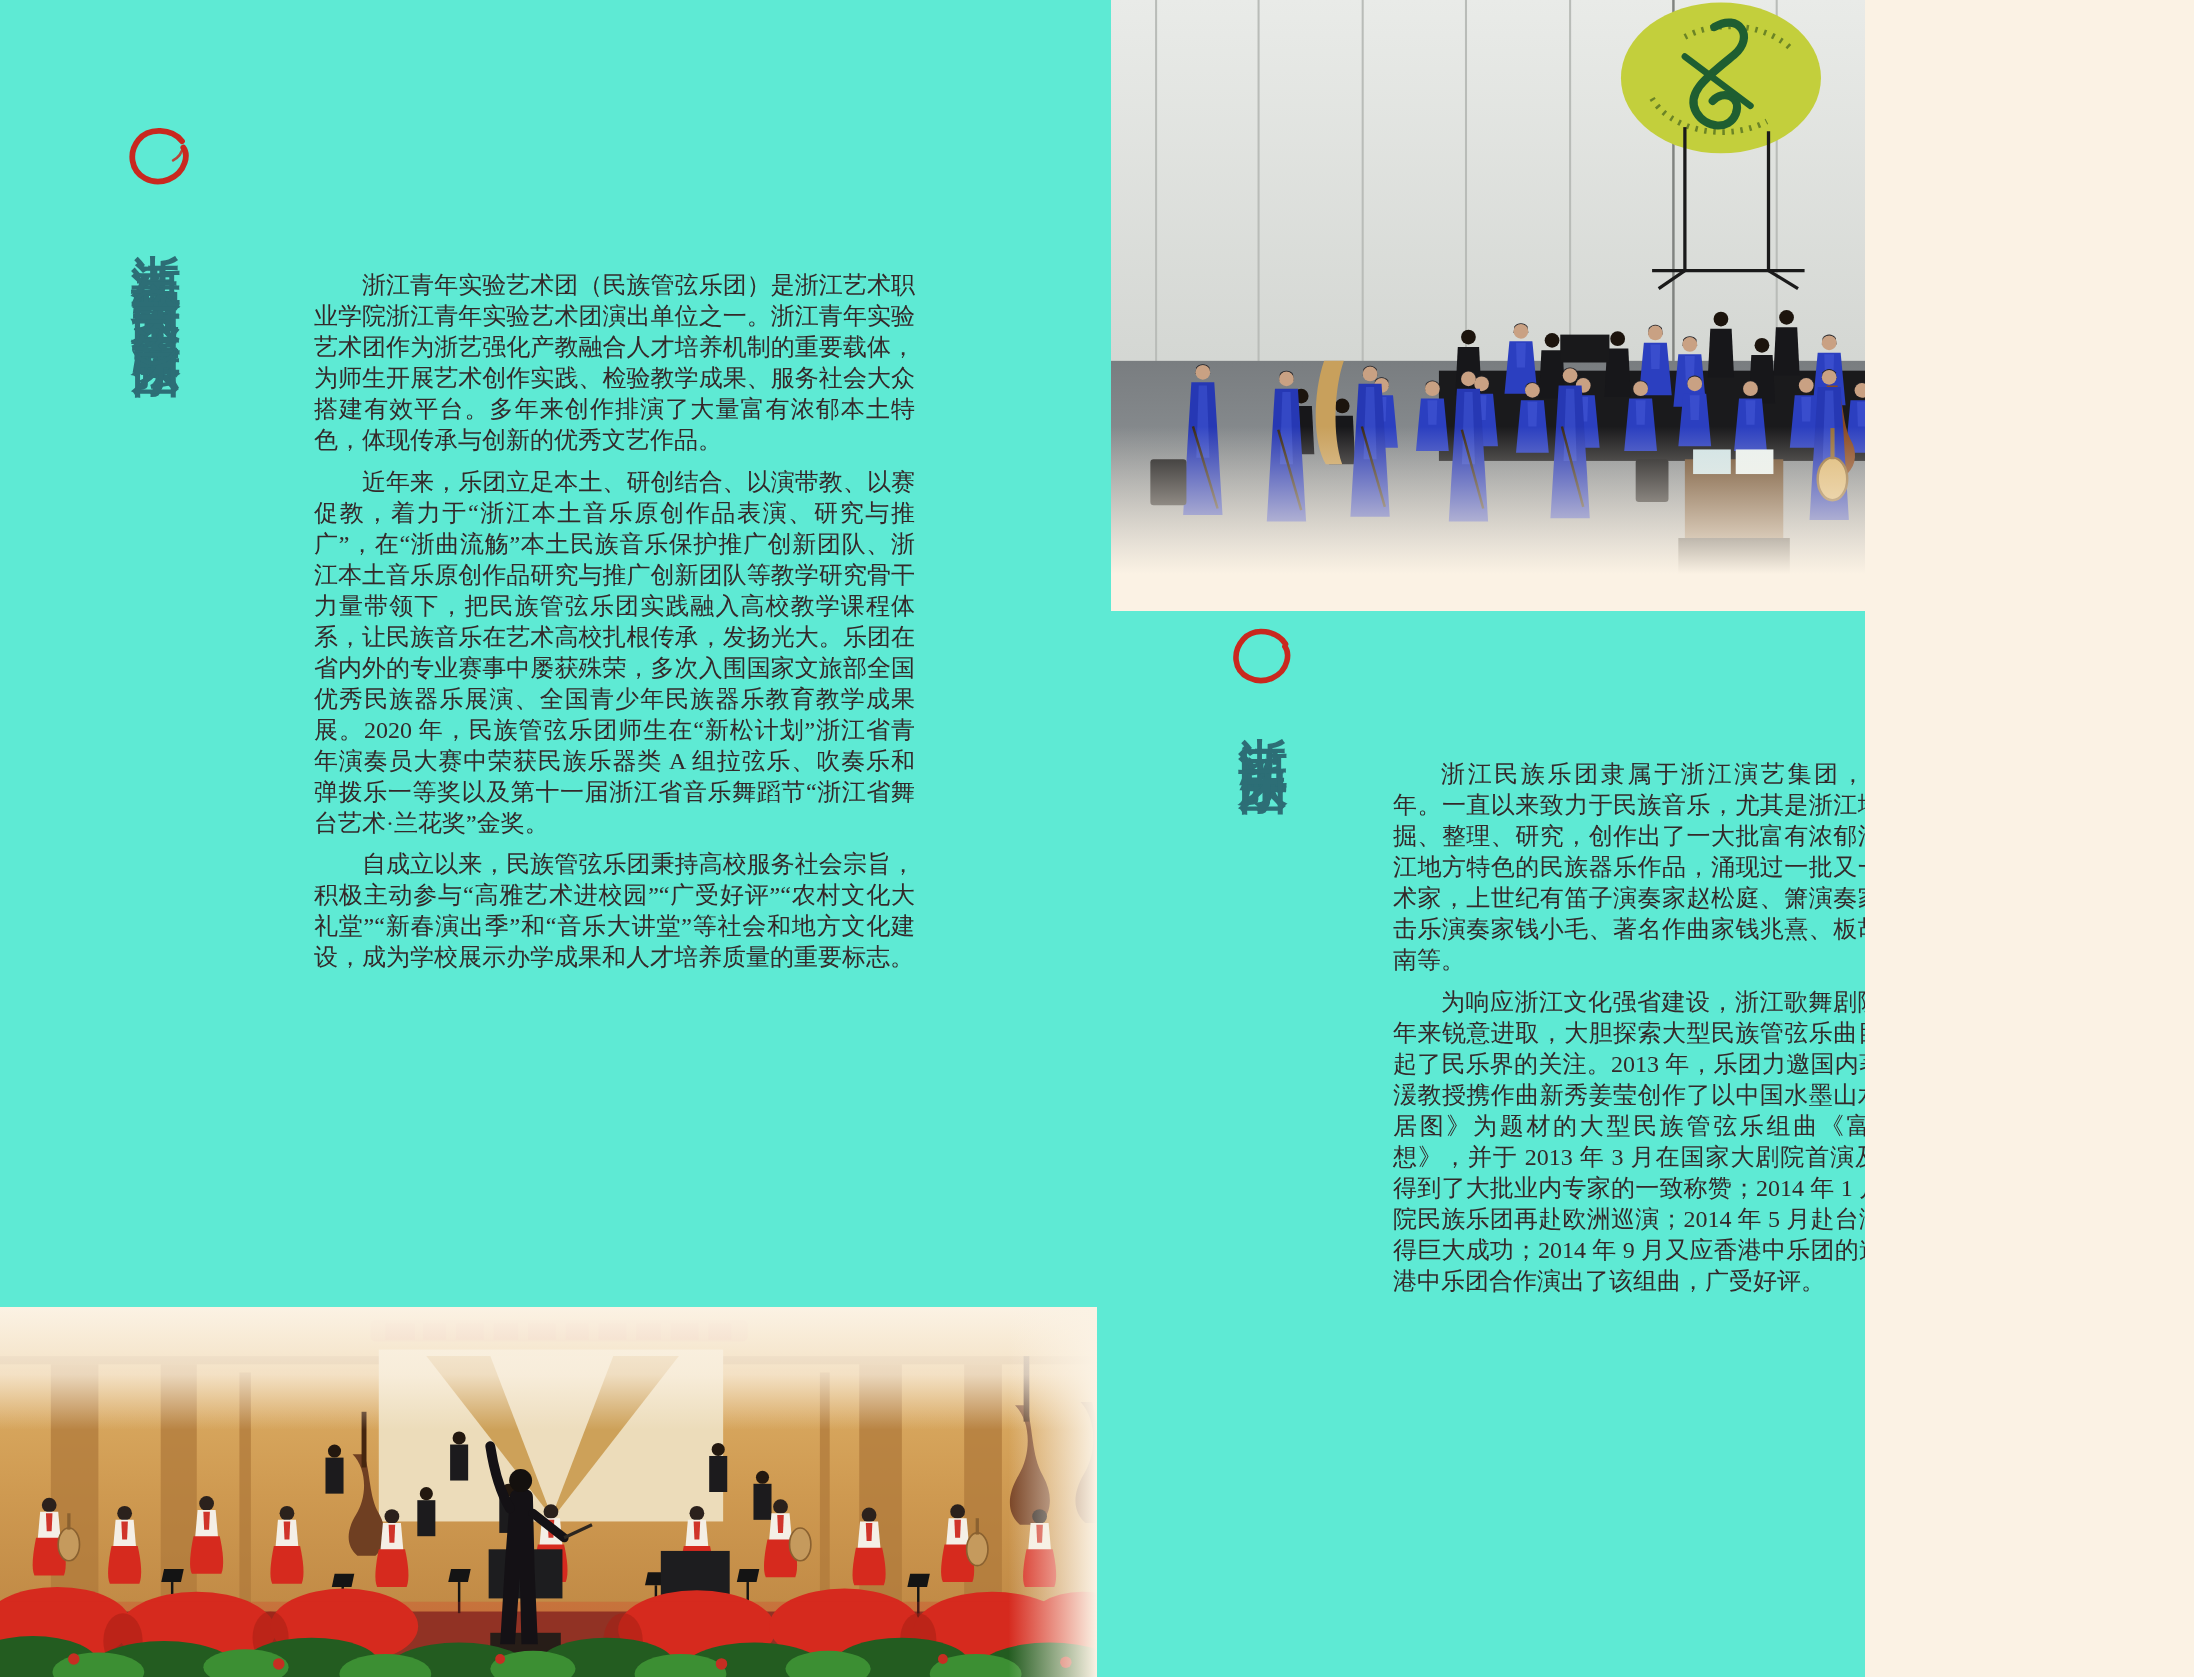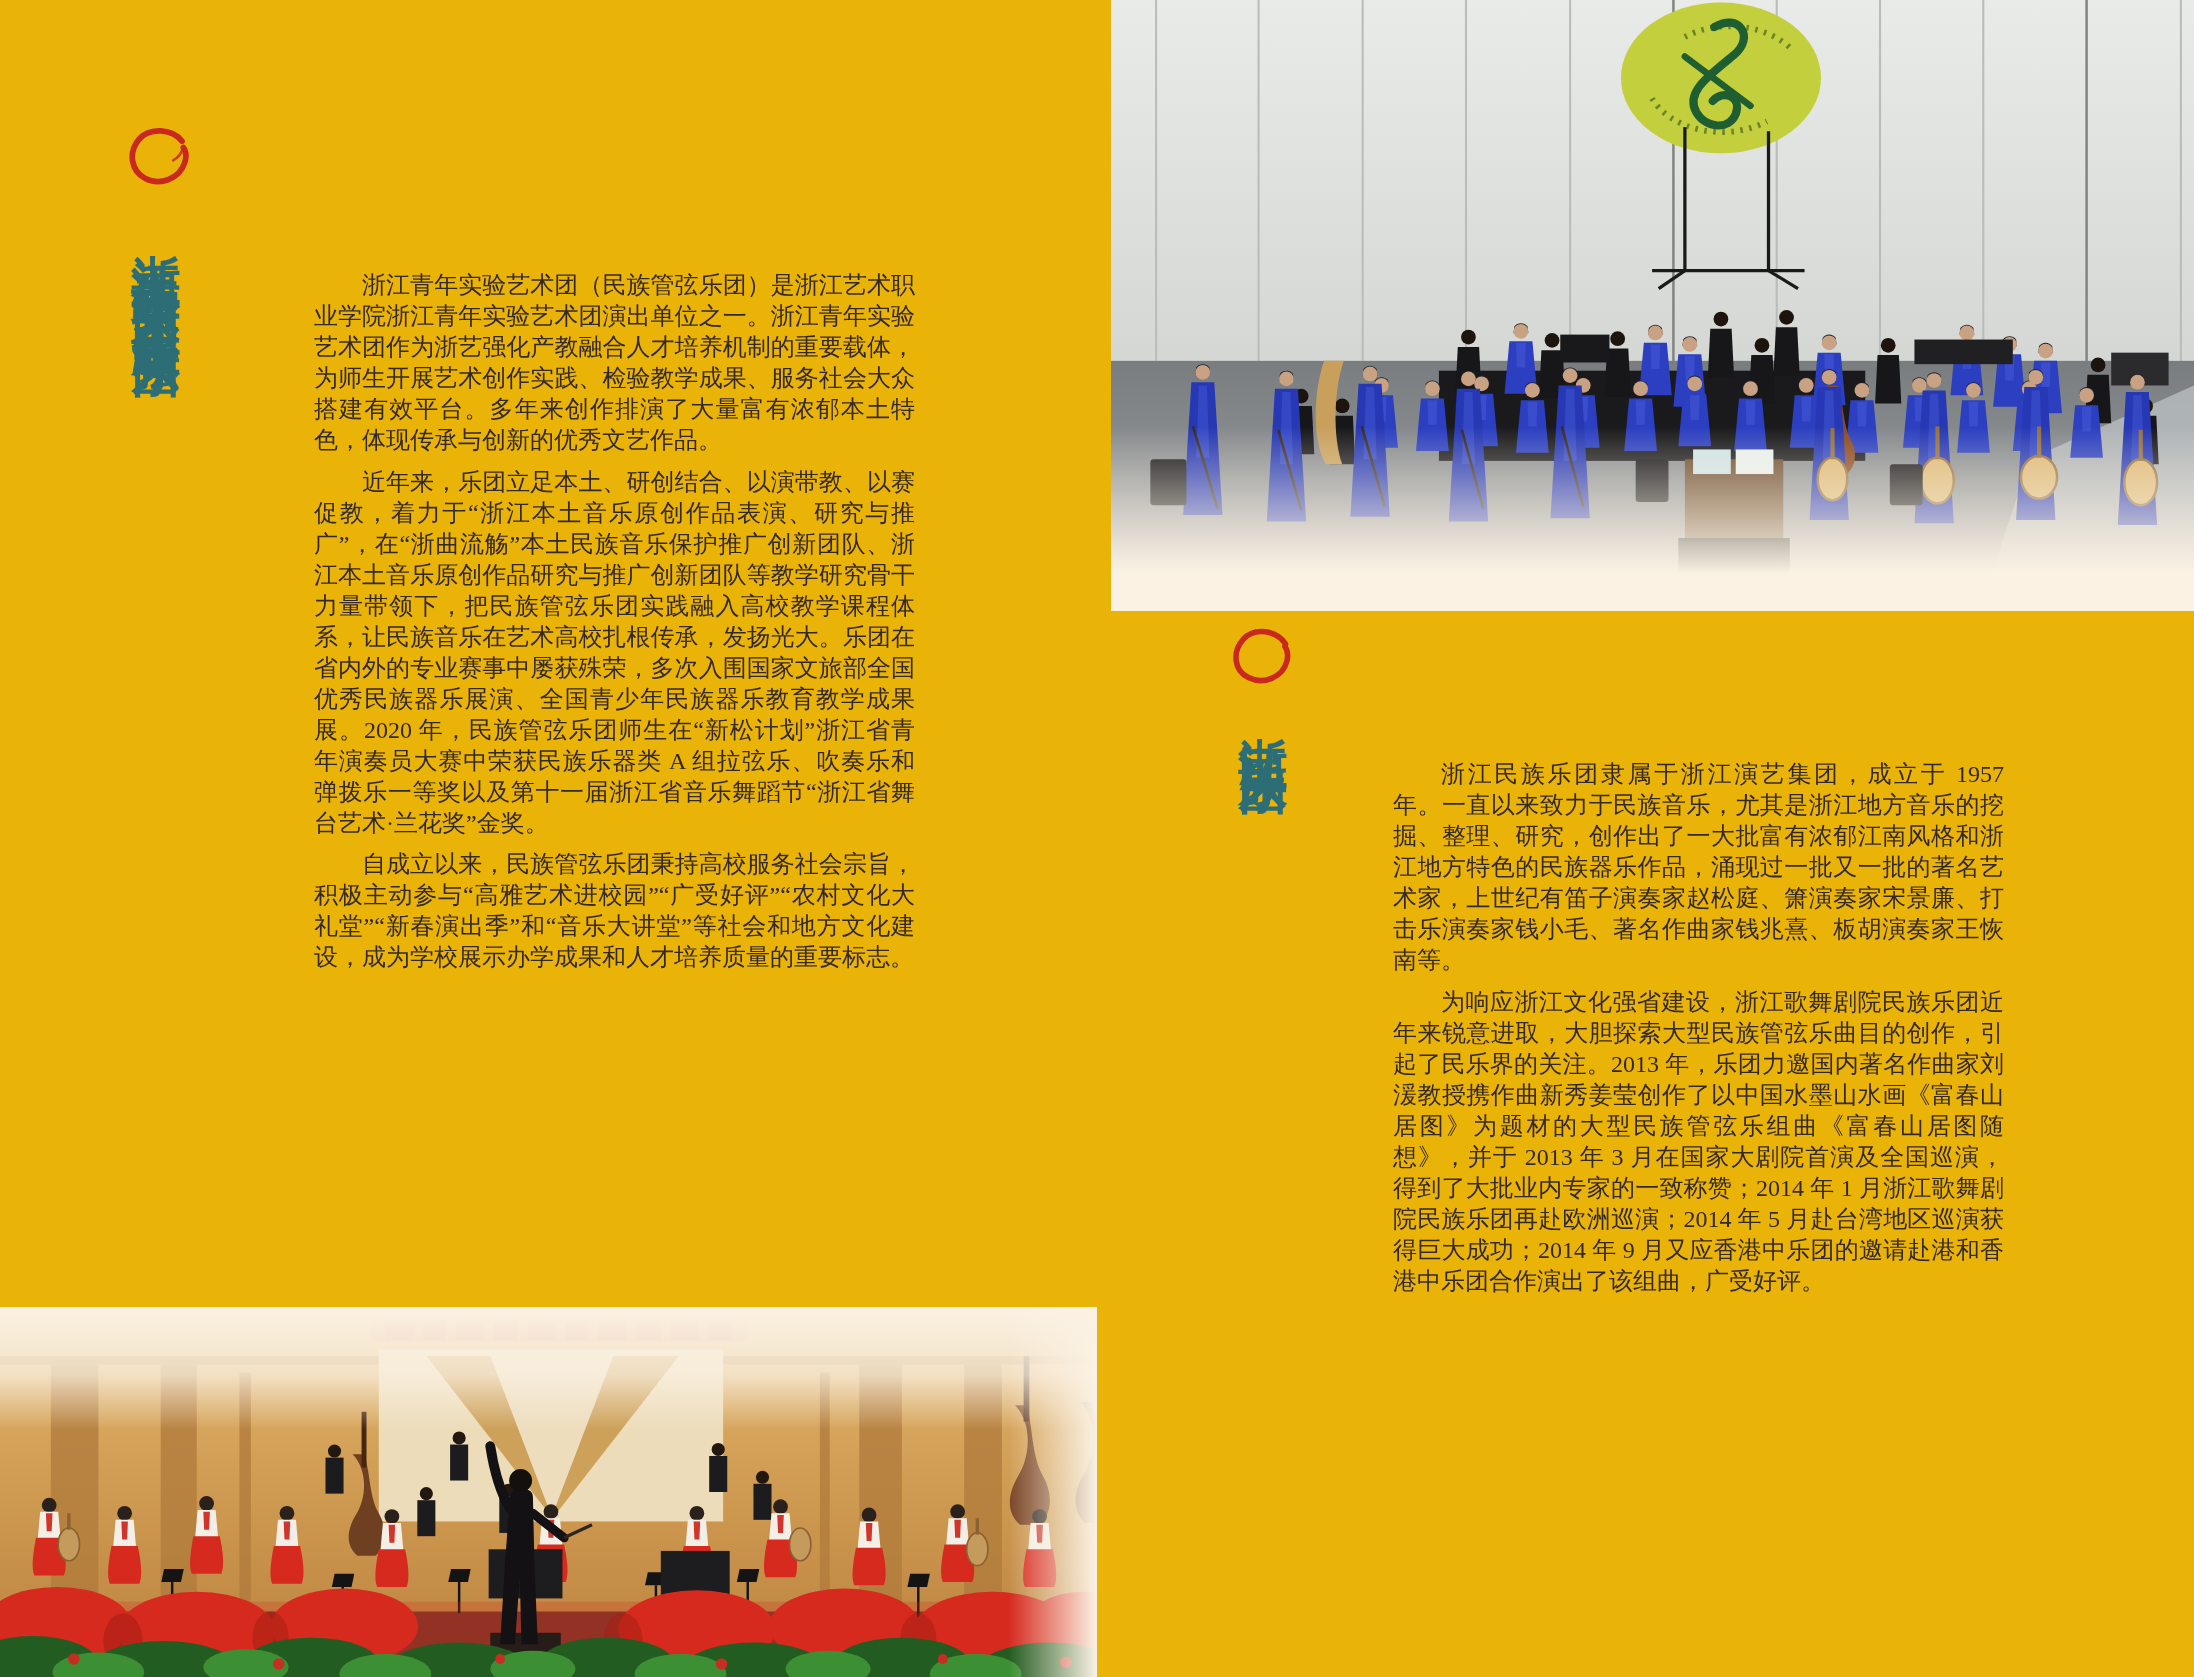--- a/index.html
+++ b/index.html
@@ -1,17 +1,17 @@
 <!DOCTYPE html>
 <html style="font-size:13px"><head>
 <meta charset="utf-8">
 <style>
   html,body{margin:0;padding:0;background:#fbf2e4;}
   .canvas{
-    position:relative;width:2194px;height:1678px;background:#eab308;
+    position:relative;width:1865px;height:1678px;background:#5eead4;
     overflow:hidden;font-family:"Liberation Serif",serif;
   }
   .ornament{position:absolute;}
   .vtitle{
     position:absolute;margin:0;writing-mode:vertical-rl;text-orientation:mixed;
     font-size:49px;font-weight:bold;color:#2d6e76;letter-spacing:6.6px;
     line-height:1;white-space:nowrap;
   }
   .vtitle.left-title{left:132px;top:215px;height:984px;}
   .vtitle.right-title{left:1239px;top:698px;height:410px;}

